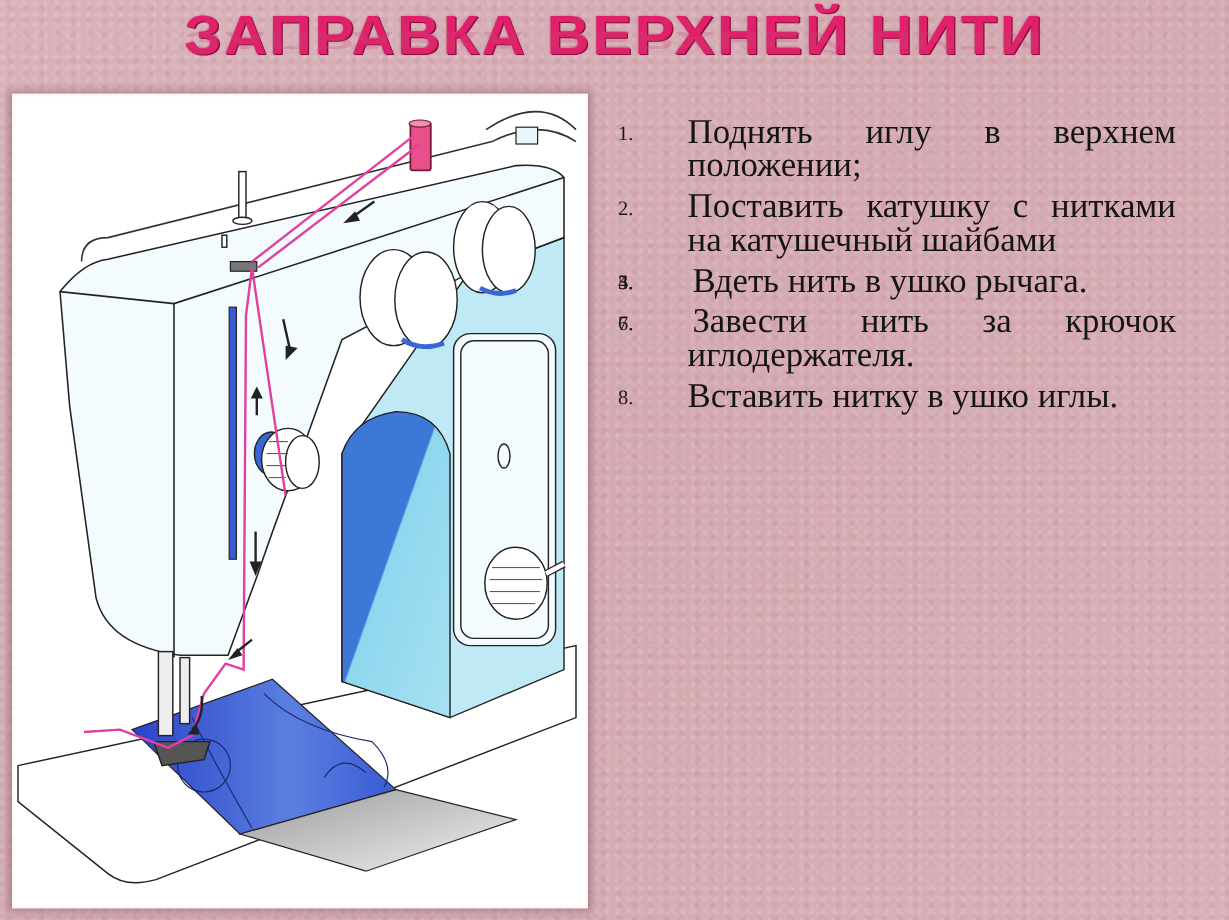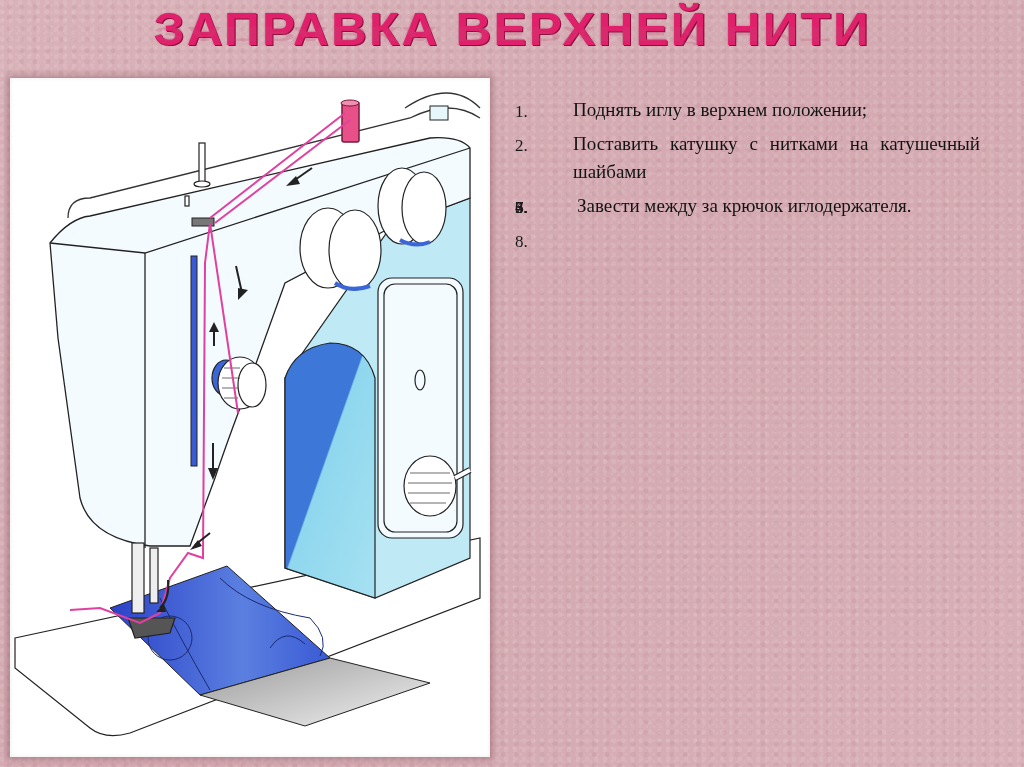--- a/index.html
+++ b/index.html
@@ -43,21 +43,21 @@
   .steps {
     position: absolute; left: 510px; top: 96px; width: 470px;
     margin: 0; padding: 0; list-style: none;
   }
   .step { position: relative; padding-left: 63px; margin-bottom: 6px; }
   .step-num {
     position: absolute; left: 5px; top: 6px;
     font-size: 17px; color: #1a1a1a;
   }
   .step-text {
-    font-size: 19px; line-height: 28px; color: #141414;
+    font-size: 29px; line-height: 28px; color: #141414;
     text-align: justify; text-align-last: left; display: block;
   }
   .step-text.indent { text-indent: 4px; }
 </style>
 </head>
 <body>
 
 <div class="title-wrap">
   <h1 class="title">ЗАПРАВКА ВЕРХНЕЙ НИТИ</h1>
 </div>
@@ -207,24 +207,26 @@
     <span class="step-text">Поставить катушку с нитками на катушечный шайбами</span>
   </li>
   <li class="step">
     <span class="step-num">3.</span>
   </li>
   <li class="step">
     <span class="step-num">4.</span>
   </li>
   <li class="step">
     <span class="step-num">5.</span>
+    <span class="step-text indent">Вдеть нить в ушко рычага.</span>
   </li>
   <li class="step">
     <span class="step-num">6.</span>
   </li>
   <li class="step">
     <span class="step-num">7.</span>
-    <span class="step-text indent">Завести между за крючок иглодержателя.</span>
+    <span class="step-text indent">Завести нить за крючок иглодержателя.</span>
   </li>
   <li class="step">
     <span class="step-num">8.</span>
+    <span class="step-text">Вставить нитку в ушко иглы.</span>
   </li>
 </ol>
 
 </body></html>

